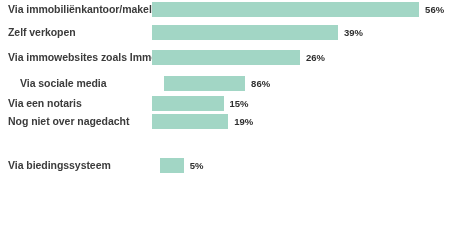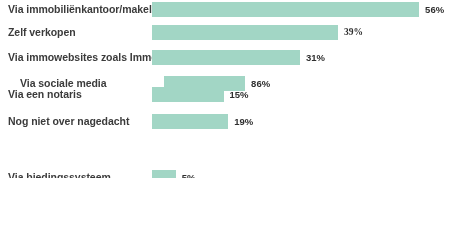--- a/index.html
+++ b/index.html
@@ -71,57 +71,57 @@
     <div class="bar-wrap">
       <div class="bar" style="width: 267.1px; background: rgb(162, 214, 197);"></div>
       <div class="val-label" style="color: rgb(47, 47, 47);">56%</div>
     </div>
   </div>
 
   <div class="row" style="top:25px;">
     <div class="cat-label" style="color: rgb(59, 59, 59);">Zelf verkopen</div>
     <div class="bar-wrap">
       <div class="bar" style="width: 186px; background: rgb(162, 214, 197);"></div>
-      <div class="val-label" style="color: rgb(47, 47, 47); font-family: Liberation Serif, serif;">39%</div>
+      <div class="val-label" style="color: rgb(47, 47, 47);">39%</div>
     </div>
   </div>
 
   <div class="row" style="top:50px;">
     <div class="cat-label" style="color: rgb(59, 59, 59);">Via immowebsites zoals Immovlan</div>
     <div class="bar-wrap">
       <div class="bar" style="width: 147.9px; background: rgb(162, 214, 197);"></div>
-      <div class="val-label" style="color: rgb(47, 47, 47);">31%</div>
+      <div class="val-label" style="color: rgb(47, 47, 47);">26%</div>
     </div>
   </div>
 
   <div class="row" style="top:76px;margin-left:12px;">
     <div class="cat-label" style="color: rgb(59, 59, 59);">Via sociale media</div>
     <div class="bar-wrap">
       <div class="bar" style="width: 81.1px; background: rgb(162, 214, 197);"></div>
       <div class="val-label" style="color: rgb(47, 47, 47);">86%</div>
     </div>
   </div>
 
-  <div class="row" style="top:87px;">
+  <div class="row" style="top:96px;">
     <div class="cat-label" style="color: rgb(59, 59, 59);">Via een notaris</div>
     <div class="bar-wrap">
       <div class="bar" style="width: 71.5px; background: rgb(162, 214, 197);"></div>
       <div class="val-label" style="color: rgb(47, 47, 47);">15%</div>
     </div>
   </div>
 
   <div class="row" style="top:114px;">
     <div class="cat-label" style="color: rgb(59, 59, 59);">Nog niet over nagedacht</div>
     <div class="bar-wrap">
       <div class="bar" style="width: 76.3px; background: rgb(162, 214, 197);"></div>
       <div class="val-label" style="color: rgb(47, 47, 47);">19%</div>
     </div>
   </div>
 
-  <div class="row" style="top:170px;">
+  <div class="row" style="top:158px;gap:8px;">
     <div class="cat-label" style="color: rgb(59, 59, 59);">Via biedingssysteem</div>
     <div class="bar-wrap">
       <div class="bar" style="width: 23.8px; background: rgb(162, 214, 197);"></div>
       <div class="val-label" style="color: rgb(47, 47, 47);">5%</div>
     </div>
   </div>
 
 </div>
 
 </body></html>

